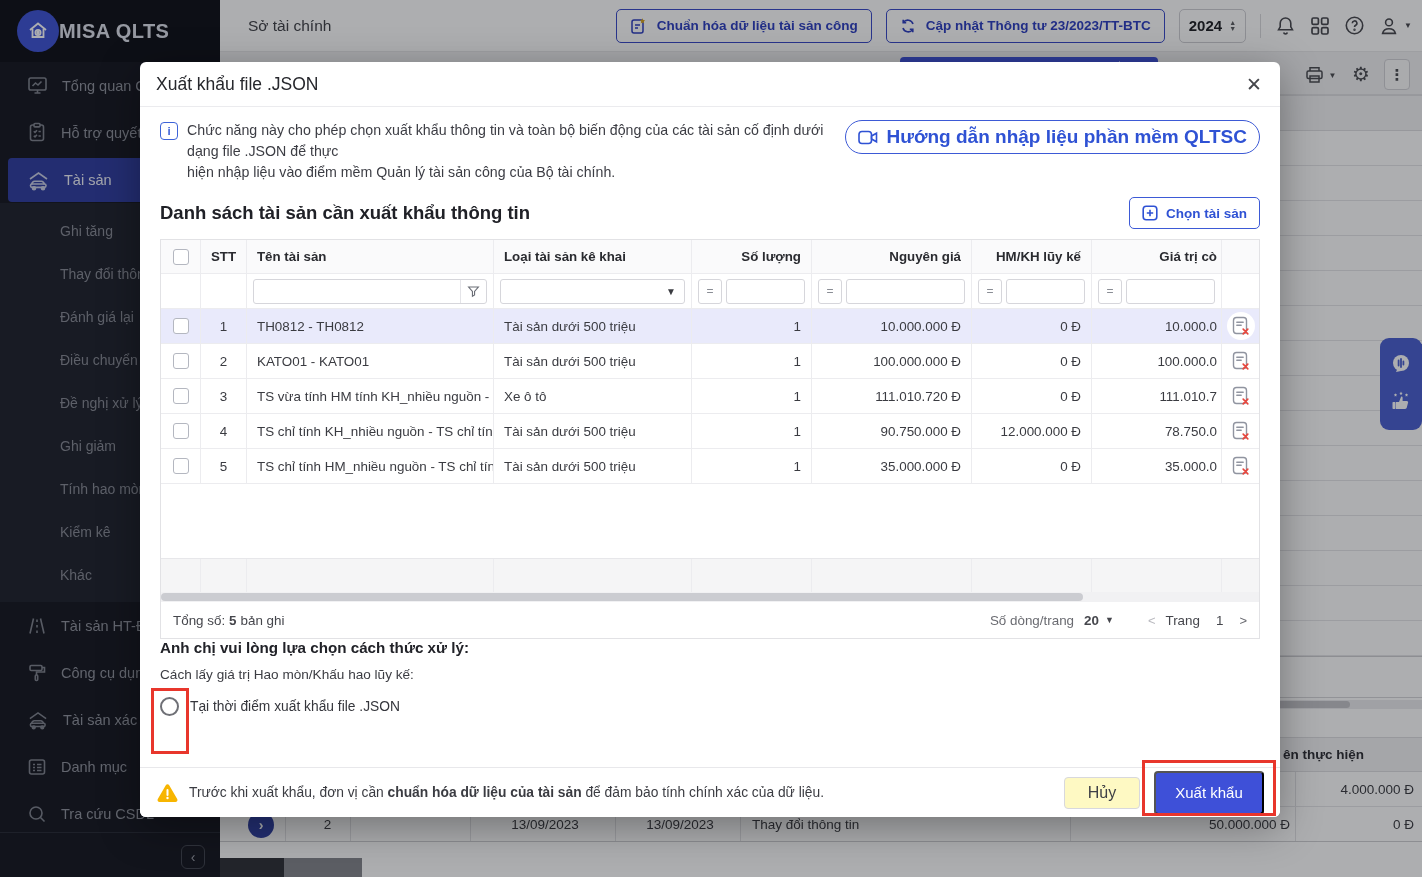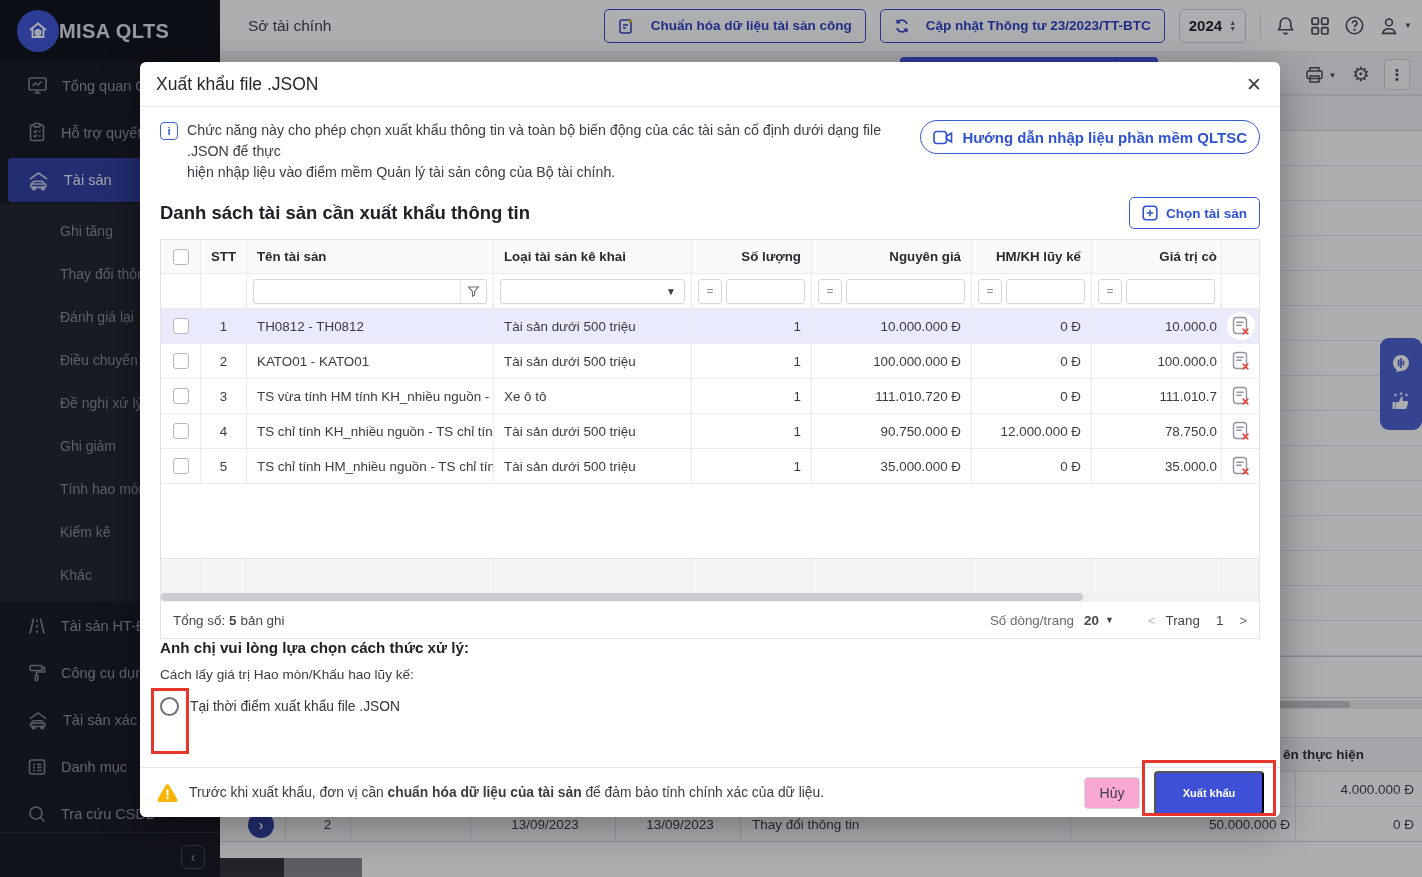--- a/index.html
+++ b/index.html
@@ -7,21 +7,21 @@
     font-family:"Liberation Sans","DejaVu Sans",sans-serif;color:#2c2d33}
   .app{position:relative;width:1422px;height:877px;overflow:hidden}
   .abs{position:absolute}
   svg{display:block}
 
   
   .bgpage{position:absolute;inset:0;background:#fff;z-index:0}
   .topbar{position:absolute;left:220px;top:0;width:1202px;height:52px;background:#fff;border-bottom:1px solid #e8e8ea;display:flex;align-items:center}
   .pgtitle{position:absolute;left:28px;font-size:15.5px;color:#3f4046}
   .tb-right{position:absolute;right:10px;display:flex;align-items:center;gap:14px;height:100%}
-  .obtn{display:flex;align-items:center;gap:16px;height:34px;padding:0 13px;border:1px solid #3748c8;border-radius:5px;color:#2c3ec0;font-size:13.5px;font-weight:bold;background:#fff;white-space:nowrap}
+  .obtn{display:flex;align-items:center;gap:10px;height:34px;padding:0 13px;border:1px solid #3748c8;border-radius:5px;color:#2c3ec0;font-size:13.5px;font-weight:bold;background:#fff;white-space:nowrap}
   .yearbox{display:flex;align-items:center;gap:7px;height:34px;padding:0 9px;border:1px solid #cfcfd4;border-radius:5px;font-weight:bold;font-size:15px;color:#1c1d22;background:#fff}
   .spin{display:flex;flex-direction:column;line-height:6px;font-size:7px;color:#5a5b60}
   .vsep{width:1px;height:24px;background:#d9d9dd}
   .tbicon{color:#46474d}
   .toolbar2{position:absolute;left:220px;top:52px;width:1202px;height:43px;background:#f1f1f3;border-bottom:1px solid #e0e0e3}
   .iconbtn{display:flex;align-items:center;justify-content:center;border-radius:4px}
 
   .bg-h{position:absolute;background:#f3f3f4;border-top:1px solid #dedee1;border-bottom:1px solid #dedee1;display:flex;align-items:center;font-weight:bold;font-size:13.5px;color:#2c2d33}
   .bg-row{position:absolute;border-bottom:1px solid #e5e5e8;display:flex;align-items:center;font-size:13.5px;color:#3a3b40;background:#fff}
   .bg-c1{position:absolute;left:1060px;width:272px;text-align:right;padding-right:4px;white-space:nowrap;overflow:hidden}
@@ -45,21 +45,21 @@
 
   
   .modal{position:absolute;left:140px;top:62px;width:1140px;height:755px;background:#fff;border-radius:6px;box-shadow:0 10px 40px rgba(0,0,0,.35);z-index:100}
   .m-head{height:45px;display:flex;align-items:center;justify-content:space-between;padding:0 18px 0 16px;border-bottom:1px solid #ebebee}
   .m-title{font-size:17.5px;color:#26272c}
   .m-close{font-size:19px;color:#45464b;cursor:pointer;line-height:1}
   .m-body{padding:13px 20px 0}
   .inforow{display:flex;align-items:flex-start}
   .info-ic{width:18px;height:18px;border:1.6px solid #3d63d8;border-radius:4px;color:#3d63d8;font-size:11.5px;font-weight:bold;display:flex;align-items:center;justify-content:center;margin-top:2px;flex:none;font-style:normal}
   .infotext{margin-left:9px;font-size:14.2px;line-height:21px;color:#3c3d44;flex:1}
-  .linkbtn{display:flex;align-items:center;gap:9px;height:34px;padding:9px 12px;border:1px solid #3d5ad6;border-radius:17px;color:#2f52d4;font-size:15px;font-weight:bold;background:#fff;white-space:nowrap;flex:none}
+  .linkbtn{display:flex;align-items:center;gap:9px;height:34px;padding:9px 12px;border:1px solid #3d5ad6;border-radius:17px;color:#2f52d4;font-size:19px;font-weight:bold;background:#fff;white-space:nowrap;flex:none}
   .secrow{margin-top:14px;display:flex;align-items:center;justify-content:space-between}
   .sectitle{font-size:18.5px;font-weight:bold;color:#202127}
   .selbtn{display:flex;align-items:center;gap:8px;height:32px;padding:0 12px;border:1px solid #3d5ad6;border-radius:5px;color:#2f52d4;font-size:13.5px;font-weight:bold;background:#fff}
 
   .xtable{margin-top:10px;border:1px solid #e2e2e5}
   .trow{display:flex;align-items:center;height:35px;border-bottom:1px solid #ececef;font-size:13.4px;color:#3a3b41;background:#fff}
   .trow.head{height:34px;background:#fafafb;font-weight:bold;font-size:13.3px;color:#2a2b30}
   .trow.sel{background:#e9eafb}
   .trow.sum{background:#f5f5f6;border-top:1px solid #e7e7ea;border-bottom:none;height:34px}
   .cell{height:100%;display:flex;align-items:center;padding:0 10px;border-right:1px solid #ececef;overflow:hidden;white-space:nowrap}
@@ -95,22 +95,22 @@
   .choose-s{margin-top:11px;font-size:13.6px;color:#3c3d43}
   .radios{margin-top:12px;position:relative;width:420px}
   .radio-row{display:flex;align-items:center;gap:11px;height:24px;margin-bottom:8px;font-size:13.8px;color:#35363c}
   .rc{width:19px;height:19px;border-radius:50%;border:2px solid #6f7076;background:#fff;flex:none;display:flex;align-items:center;justify-content:center}
   .rc.on{border-color:#2f55d8}
   .rc.on i{width:9px;height:9px;border-radius:50%;background:#2f55d8;display:block}
   .anno{border:3px solid #e8362c;position:absolute;pointer-events:none;z-index:30}
 
   .m-foot{position:absolute;left:0;right:0;bottom:0;height:50px;border-top:1px solid #e8e8eb;display:flex;align-items:center;padding:0 16px;border-radius:0 0 6px 6px;background:#fff}
   .warntext{margin-left:10px;font-size:13.8px;color:#3b3c42}
-  .btn-cancel{width:56px;height:32px;border:1px solid #d8d8dd;border-radius:4px;background:#f9a8d4;font-size:14px;color:#3f4046;display:flex;align-items:center;justify-content:center}
-  .btn-export{width:110px;height:44px;border-radius:4px;background:#3e50d8;color:#fff;font-weight:bold;font-size:11px;display:flex;align-items:center;justify-content:center;margin-left:14px}
+  .btn-cancel{width:76px;height:32px;border:1px solid #d8d8dd;border-radius:4px;background:#fef9c3;font-size:16px;color:#3f4046;display:flex;align-items:center;justify-content:center}
+  .btn-export{width:110px;height:44px;border-radius:4px;background:#3e50d8;color:#fff;font-weight:normal;font-size:15px;display:flex;align-items:center;justify-content:center;margin-left:14px}
   .exp-wrap{position:relative;margin-left:14px}
   .exp-wrap .btn-export{margin-left:0}
 </style>
 </head>
 <body>
 
 <div class="app">
 
   <div class="bgpage">
 

